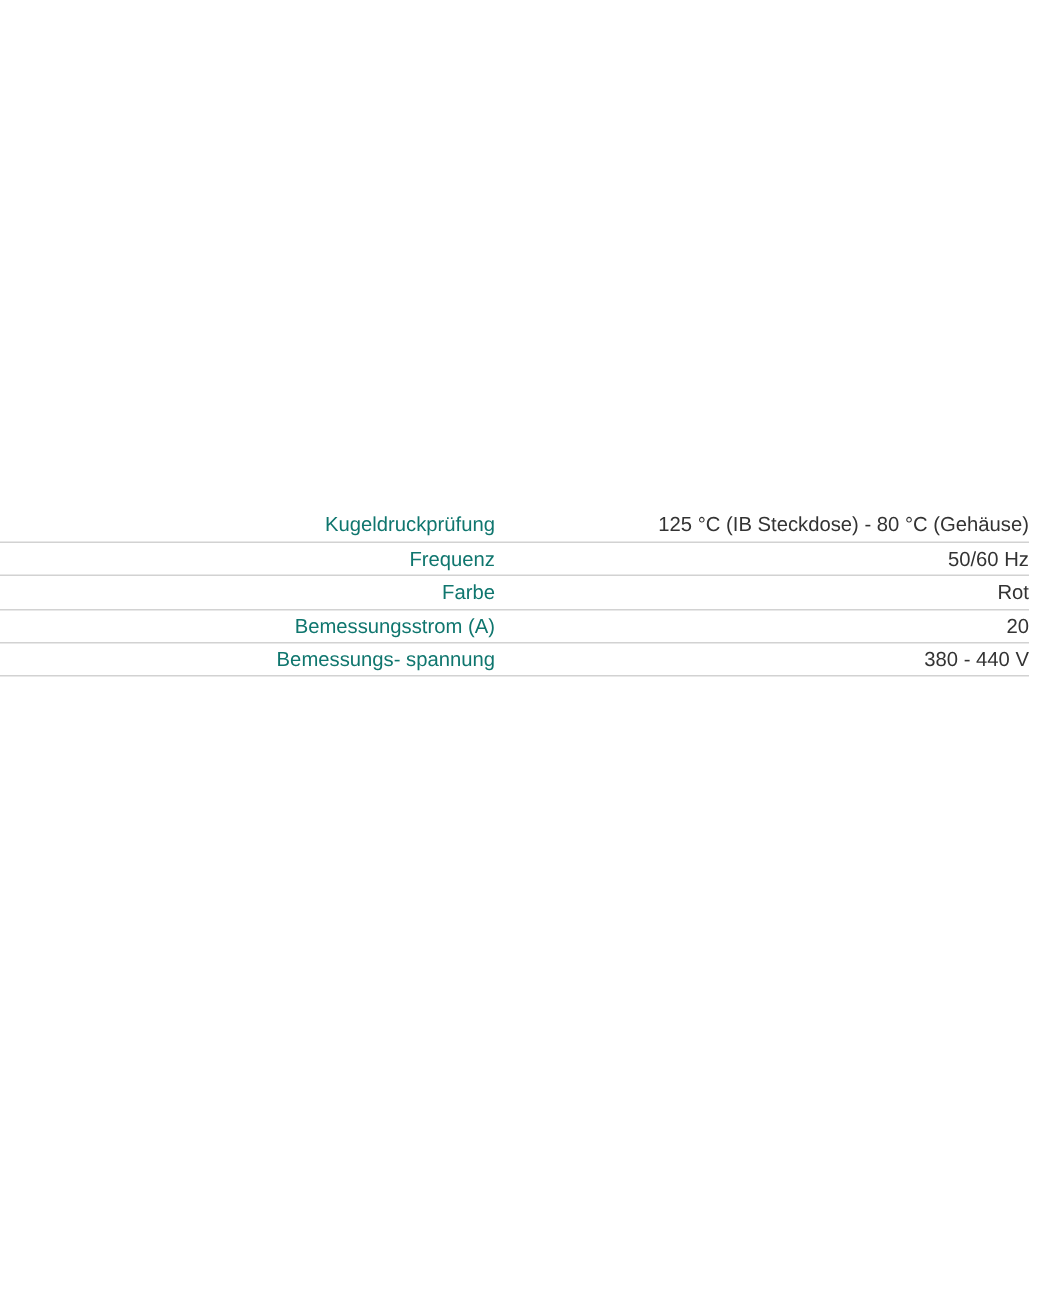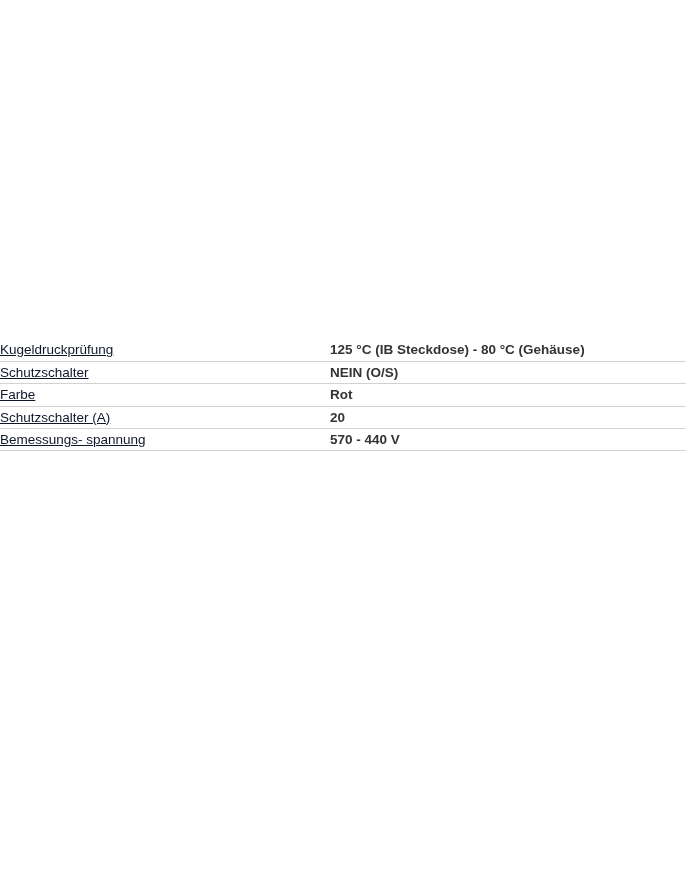--- a/index.html
+++ b/index.html
@@ -43,63 +43,61 @@
     border-bottom: 1px solid #d2d2d2;
     padding: 0;
     vertical-align: middle;
     white-space: nowrap;
     overflow: hidden;
   }
 
   td.spec-label {
     width: 330px;
     padding-left: 14px;
-    text-align: left;
-    color: #0f172a;
-    text-decoration: underline;
+    text-align: right;
+    color: #0f766e;
   }
 
   td.spec-value {
     width: 356px;
     padding-right: 4px;
-    text-align: left;
+    text-align: right;
     color: #333333;
-    font-weight: bold;
   }
 </style>
 </head>
 <body>
 
 <div id="spec-sheet">
   <table class="spec-table">
     <tbody>
 
       <tr class="spec-row">
         <td class="spec-label">Kugeldruckprüfung</td>
         <td class="spec-value">125 °C (IB Steckdose) - 80 °C (Gehäuse)</td>
       </tr>
 
 
+      <tr class="spec-row">
+        <td class="spec-label">Frequenz</td>
+        <td class="spec-value">50/60 Hz</td>
+      </tr>
 
-      <tr class="spec-row">
-        <td class="spec-label">Schutzschalter</td>
-        <td class="spec-value">NEIN (O/S)</td>
-      </tr>
 
 
       <tr class="spec-row">
         <td class="spec-label">Farbe</td>
         <td class="spec-value">Rot</td>
       </tr>
 
       <tr class="spec-row">
-        <td class="spec-label">Schutzschalter (A)</td>
+        <td class="spec-label">Bemessungsstrom (A)</td>
         <td class="spec-value">20</td>
       </tr>
 
       <tr class="spec-row">
         <td class="spec-label">Bemessungs- spannung</td>
-        <td class="spec-value">570 - 440 V</td>
+        <td class="spec-value">380 - 440 V</td>
       </tr>
 
     </tbody>
   </table>
 </div>
 
 </body></html>

